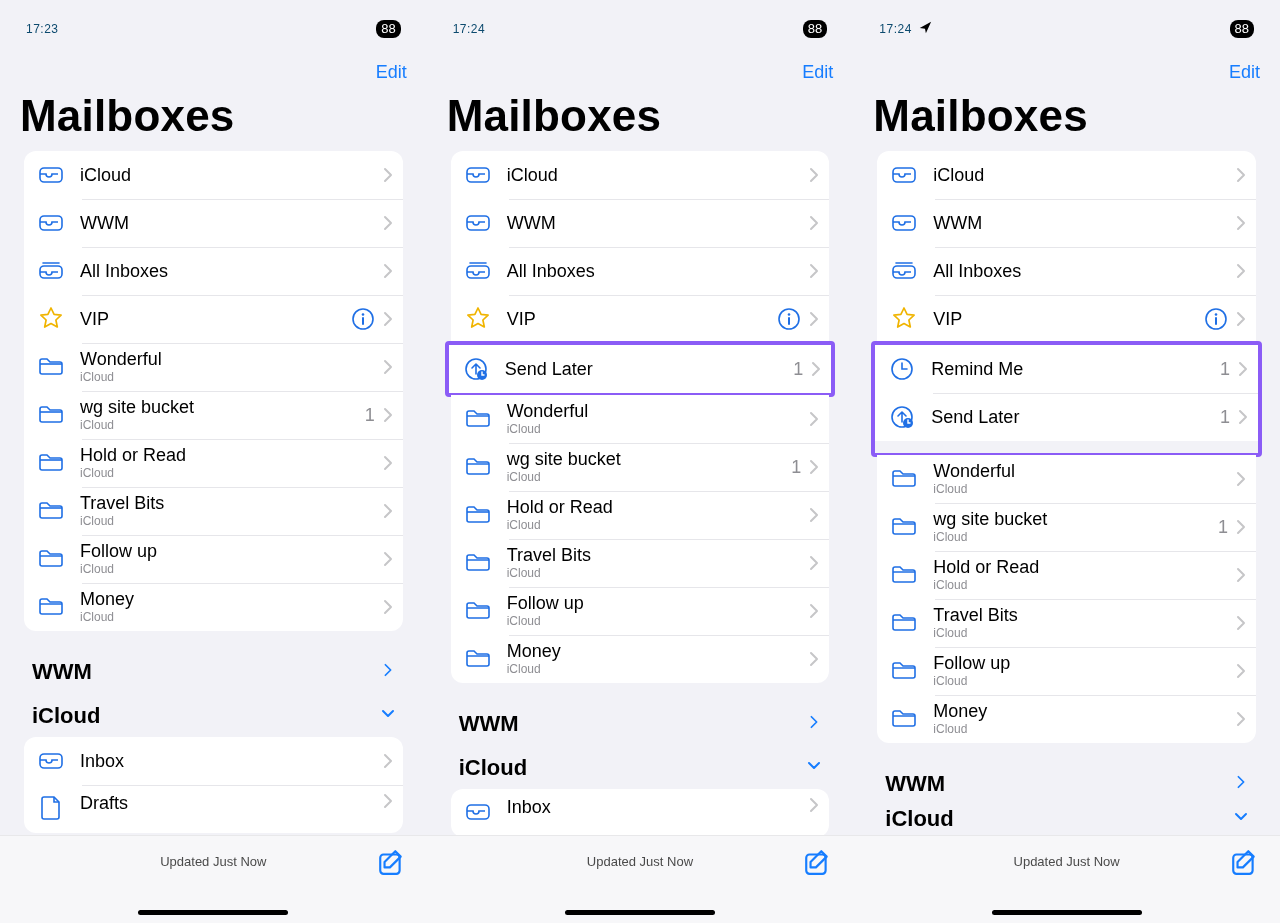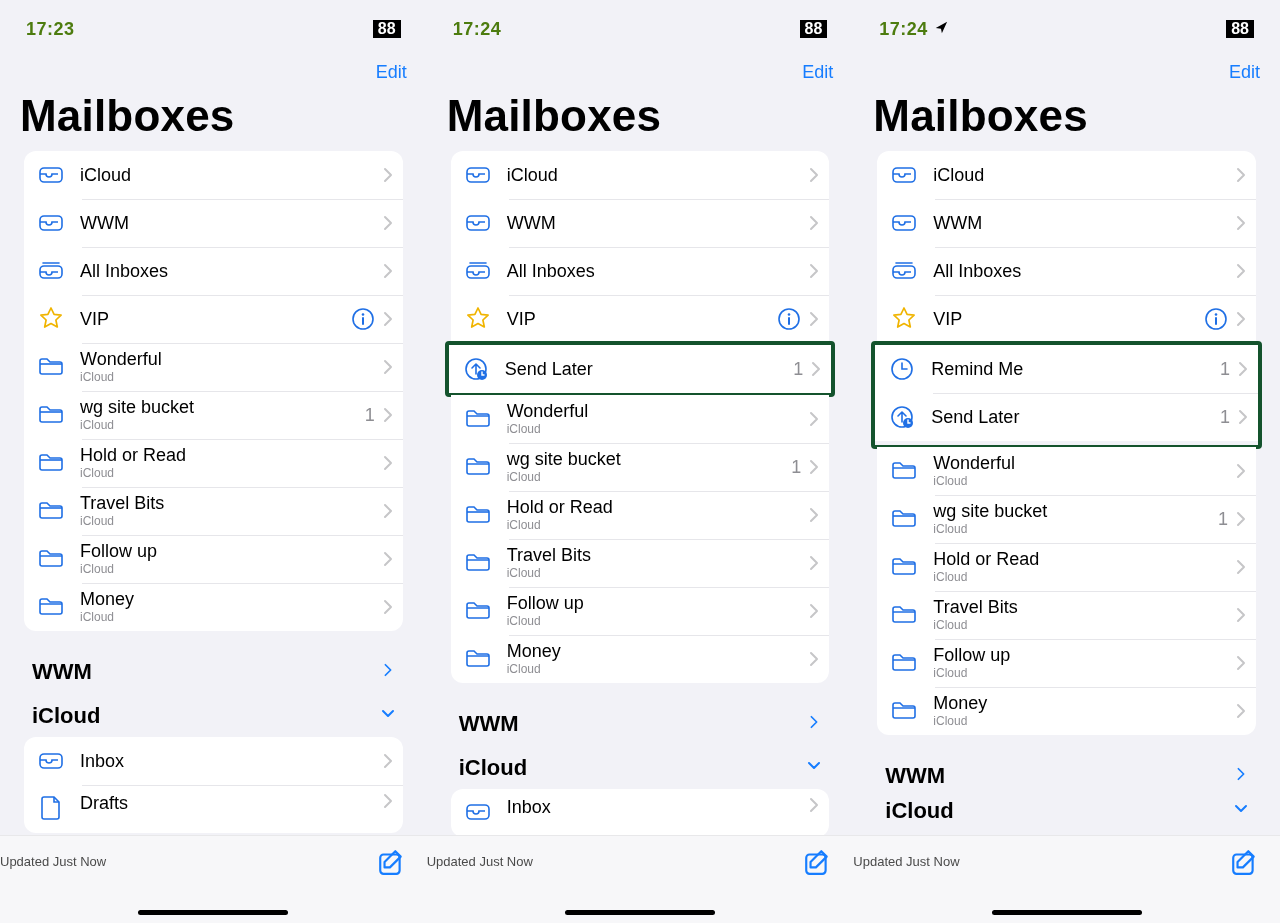--- a/index.html
+++ b/index.html
@@ -2,23 +2,23 @@
 <html><head>
 <meta charset="utf-8">
 <style>
   * { box-sizing: border-box; margin: 0; padding: 0; }
   body { background: #f2f2f7; font-family: -apple-system, "SF Pro Text", "Helvetica Neue", Arial, sans-serif; width:1280px; height:923px; overflow:hidden; }
   .stage { display:flex; width:1280px; height:923px; }
   .phone { width: 426.66px; height:923px; position:relative; background:#f2f2f7; display:flex; flex-direction:column; }
 
   
   .status { display:flex; align-items:center; justify-content:space-between; padding: 14px 26px 0 26px; height:44px; }
-  .status .time { font-size:18px; font-weight:700; color:#4d7c0f; letter-spacing:0.5px;}
+  .status .time { font-size:12px; font-weight:400; color:#0c4a6e; letter-spacing:0.5px;}
   .status .right { display:flex; align-items:center; gap:6px; }
-  .battery-pill { background:#000; color:#fff; border-radius:0; font-size:16px; font-weight:700; padding:1px 5px; line-height:16px;}
+  .battery-pill { background:#000; color:#fff; border-radius:8px; font-size:13px; font-weight:400; padding:1px 5px; line-height:16px;}
   .locarrow { width:14px; height:14px; }
 
   .navbar { display:flex; justify-content:flex-end; padding: 18px 20px 6px 20px; margin-left: 12px; }
   .edit { color:#1a73e8; color:#0066ff; font-size:18px; }
   .edit { color:#167dff; }
 
   .title { font-size:44px; font-weight:700; color:#000; padding: 2px 20px 10px 20px; letter-spacing:0.2px; }
 
   .scroll { flex:1; overflow:hidden; padding: 0 24px; }
 
@@ -32,27 +32,27 @@
   .sublabel { font-size:12px; color:#8e8e93; margin-top:1px; }
   .trail { display:flex; align-items:center; gap:8px; }
   .count { font-size:18px; color:#8e8e93; }
   .info-circle { width:24px; height:24px; }
   .chev { width:10px; height:16px; color:#c6c6c8; flex:none; }
 
   .section-header { display:flex; align-items:center; justify-content:space-between; padding: 10px 8px 8px 8px; }
   .section-header .shlabel { font-size:22px; font-weight:700; color:#000; }
   .section-header svg { width:14px; height:14px; }
 
-  .bottombar { position:absolute; bottom:0; left:0; right:0; height:88px; background:rgba(247,247,249,0.97); border-top:1px solid rgba(0,0,0,0.06); display:flex; align-items:flex-start; padding-top:18px; }
+  .bottombar { position:absolute; bottom:0; left:0; right:0; height:88px; background:rgba(247,247,249,0.97); border-top:1px solid rgba(0,0,0,0.06); display:flex; align-items:flex-start; justify-content:center; padding-top:18px; }
   .bottombar .updated { font-size:13px; color:#4a4a4a; }
   .compose { position:absolute; right:22px; top:12px; width:28px; height:28px; color:#167dff; }
 
   .homebar { position:absolute; bottom:8px; left:50%; transform:translateX(-50%); width:150px; height:5px; background:#000; border-radius:3px; }
 
-  .highlight { border: 4px solid #14532d; border-radius:4px; margin: -2px -6px; box-shadow: 0 0 0 0; }
+  .highlight { border: 4px solid #8b5cf6; border-radius:4px; margin: -2px -6px; box-shadow: 0 0 0 0; }
   .highlight .row + .row::before { left:58px; }
 
   
   .stroke-blue { stroke:#1f6fe5; fill:none; stroke-width:1.6; }
 </style>
 </head>
 <body>
 
 <svg width="0" height="0" style="position:absolute">
   <defs>
@@ -683,21 +683,21 @@
               <span class="info-circle"><svg viewBox="0 0 24 24">
                   <use href="#ic-info"></use>
                 </svg></span>
               <span class="chev"><svg viewBox="0 0 10 16">
                   <use href="#ic-chev-r"></use>
                 </svg></span>
             </span>
     </div>
         </div>
         <div class="highlight">
-          <div class="card" style="margin-bottom:4px;border-radius:0">
+          <div class="card" style="margin-bottom:12px;border-radius:0">
             <div class="row">
       <span class="ricon">
                 <svg viewBox="0 0 28 28">
                   <use href="#ic-clock"></use>
                 </svg>
               </span>
       <span class="labelwrap">
         <span class="label">Remind Me</span>
 
       </span>

